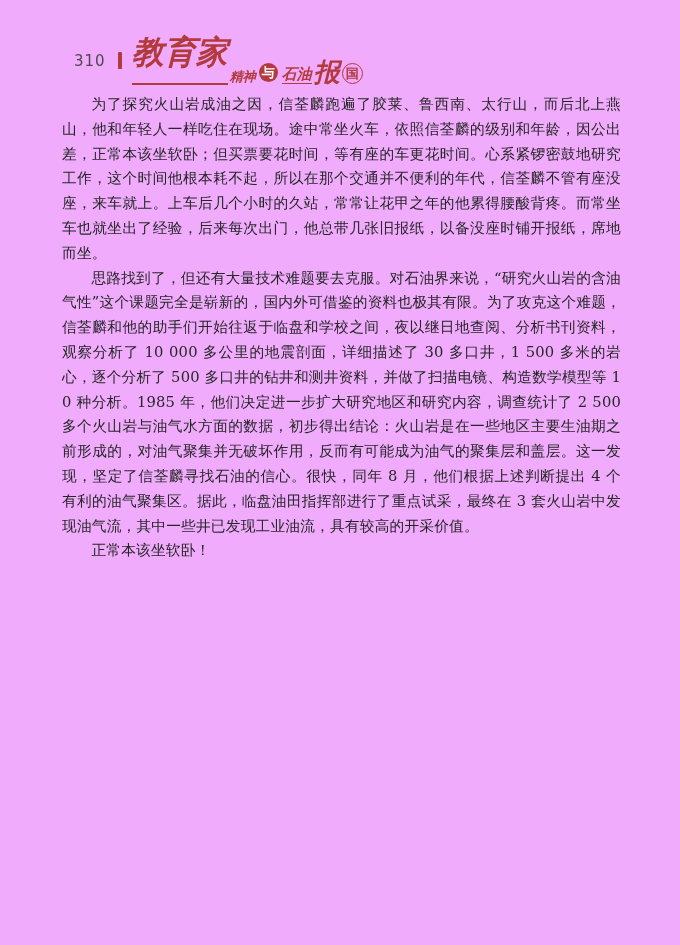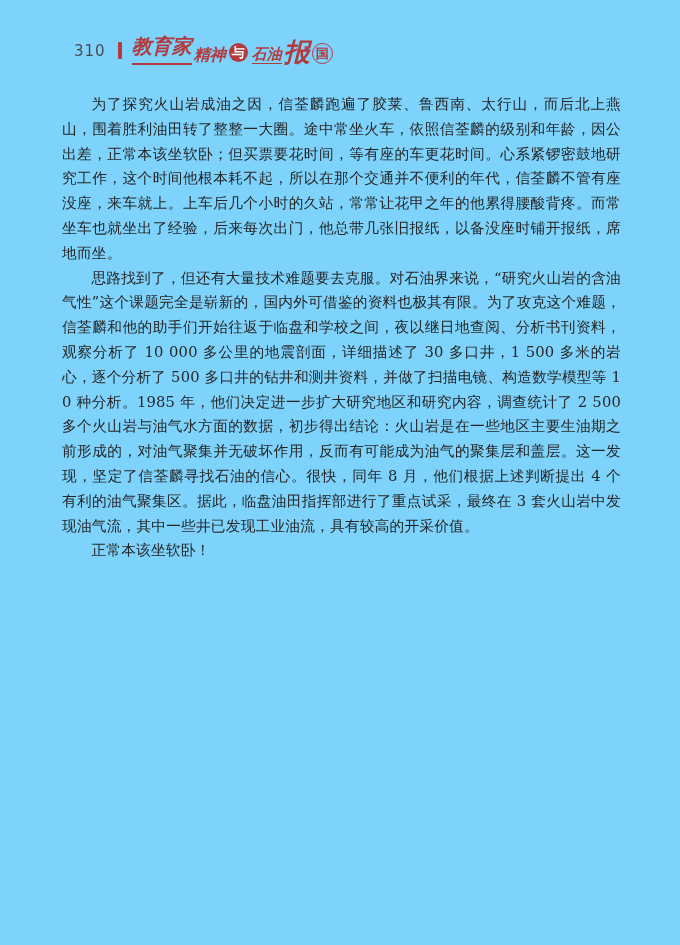--- a/index.html
+++ b/index.html
@@ -10,21 +10,21 @@
     body {
       width: 680px;
       height: 945px;
       position: relative;
       overflow: hidden;
       font-family: "DejaVu Serif", serif;
     }
     .page {
       position: absolute;
       inset: 0;
-      background: #7dd3fc;
+      background: #f0abfc;
     }
     
     .header {
       position: absolute;
       top: 36px;
       left: 74px;
       display: flex;
       align-items: center;
     }
     .page-number {
@@ -43,26 +43,26 @@
     .logo {
       display: flex;
       align-items: flex-end;
       color: #b23a3c;
       font-weight: bold;
       font-style: italic;
       white-space: nowrap;
       line-height: 1;
     }
     .logo .big {
-      font-size: 20px;
+      font-size: 32px;
       border-bottom: 2px solid #b23a3c;
-      padding-bottom: 7px;
+      padding-bottom: 15px;
     }
     .logo .mid {
-      font-size: 16px;
+      font-size: 13px;
       margin: 0 1px 2px 2px;
     }
     .logo .mid-underline {
       font-size: 15px;
       border-bottom: 1.5px solid #b23a3c;
       margin: 0 1px 1px 2px;
       padding-bottom: 1px;
     }
     .logo .big2 {
       font-size: 26px;
@@ -129,18 +129,18 @@
       <span class="big">教育家</span>
       <span class="mid">精神</span>
       <span class="badge-filled">与</span>
       <span class="mid-underline">石油</span>
       <span class="big2">报</span>
       <span class="badge-outline">国</span>
     </span>
   </div>
 
   <div class="content">
-    <p>为了探究火山岩成油之因，信荃麟跑遍了胶莱、鲁西南、太行山，而后北上燕山，围着胜利油田转了整整一大圈。途中常坐火车，依照信荃麟的级别和年龄，因公出差，正常本该坐软卧；但买票要花时间，等有座的车更花时间。心系紧锣密鼓地研究工作，这个时间他根本耗不起，所以在那个交通并不便利的年代，信荃麟不管有座没座，来车就上。上车后几个小时的久站，常常让花甲之年的他累得腰酸背疼。而常坐车也就坐出了经验，后来每次出门，他总带几张旧报纸，以备没座时铺开报纸，席地而坐。</p>
+    <p>为了探究火山岩成油之因，信荃麟跑遍了胶莱、鲁西南、太行山，而后北上燕山，他和年轻人一样吃住在现场。途中常坐火车，依照信荃麟的级别和年龄，因公出差，正常本该坐软卧；但买票要花时间，等有座的车更花时间。心系紧锣密鼓地研究工作，这个时间他根本耗不起，所以在那个交通并不便利的年代，信荃麟不管有座没座，来车就上。上车后几个小时的久站，常常让花甲之年的他累得腰酸背疼。而常坐车也就坐出了经验，后来每次出门，他总带几张旧报纸，以备没座时铺开报纸，席地而坐。</p>
     <p>思路找到了，但还有大量技术难题要去克服。对石油界来说，“研究火山岩的含油气性”这个课题完全是崭新的，国内外可借鉴的资料也极其有限。为了攻克这个难题，信荃麟和他的助手们开始往返于临盘和学校之间，夜以继日地查阅、分析书刊资料，观察分析了 10 000 多公里的地震剖面，详细描述了 30 多口井，1 500 多米的岩心，逐个分析了 500 多口井的钻井和测井资料，并做了扫描电镜、构造数学模型等 10 种分析。1985 年，他们决定进一步扩大研究地区和研究内容，调查统计了 2 500 多个火山岩与油气水方面的数据，初步得出结论：火山岩是在一些地区主要生油期之前形成的，对油气聚集并无破坏作用，反而有可能成为油气的聚集层和盖层。这一发现，坚定了信荃麟寻找石油的信心。很快，同年 8 月，他们根据上述判断提出 4 个有利的油气聚集区。据此，临盘油田指挥部进行了重点试采，最终在 3 套火山岩中发现油气流，其中一些井已发现工业油流，具有较高的开采价值。</p>
     <p>正常本该坐软卧！</p>
   </div>
 
 </div>
 
 </body></html>

